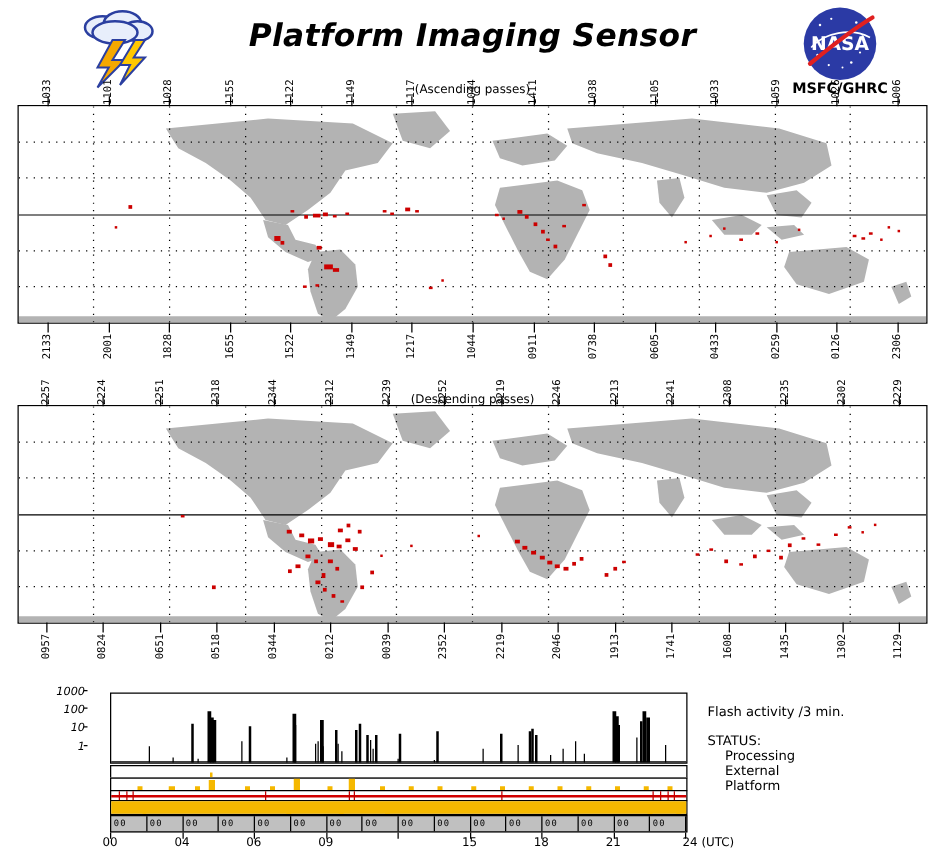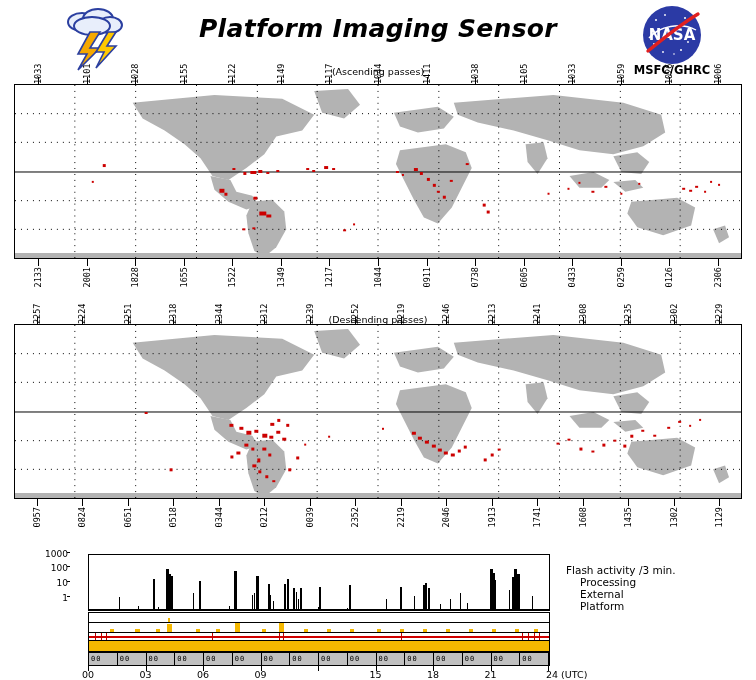--- a/index.html
+++ b/index.html
@@ -43,21 +43,21 @@
         font-size:8.5px;color:#000;white-space:nowrap;
         writing-mode:vertical-rl;transform:rotate(180deg);letter-spacing:0px;}
   .ticks.top .tlab{bottom:0;}
   .ticks.bot .tlab{top:0;}
   .tmark{position:absolute;width:1px;background:#000;}
 
   
   .tspanel{position:absolute;left:0;top:550px;width:756px;height:130px;}
   .plotbox{position:absolute;left:88px;top:4px;width:462px;height:57px;
            border:1px solid #000;box-sizing:border-box;background:#fff;}
-  .yax{position:absolute;left:34px;top:0px;width:36px;height:62px;}
+  .yax{position:absolute;left:34px;top:0px;width:36px;height:62px;font-style:italic;}
   .ylab{position:absolute;right:2px;font-size:9px;color:#000;text-align:right;
         font-family:"DejaVu Sans",sans-serif;line-height:9px;}
   .ytick{position:absolute;left:0;width:3px;height:1px;background:#000;}
   .bars{position:absolute;left:0;bottom:0;width:100%;height:100%;}
   .bar{position:absolute;bottom:0;width:1px;background:#000;}
   .bar.w2{width:2px;}
   .bar.w3{width:3px;}
 
   .statbox{position:absolute;left:88px;width:462px;box-sizing:border-box;
            border:1px solid #000;background:#fff;}
@@ -745,30 +745,31 @@
         <div class="htick" style="left: 115px;"></div>
         <div class="htick" style="left: 172.5px;"></div>
         <div class="htick" style="left: 230px;"></div>
         <div class="htick" style="left: 287.5px;"></div>
         <div class="htick" style="left: 345px;"></div>
         <div class="htick" style="left: 402.5px;"></div>
         <div class="htick" style="left: 460px;"></div>
       </div>
     <div class="hlabels" id="hlabels">
         <div class="hlab" style="left: -6px;">00</div>
-        <div class="hlab" style="left: 51.5px;">03</div>
+        <div class="hlab" style="left: 51.5px;">04</div>
         <div class="hlab" style="left: 109px;">06</div>
         <div class="hlab" style="left: 166.5px;">09</div>
         <div class="hlab" style="left: 220px; margin-top: 16px;">12</div>
         <div class="hlab" style="left: 281.5px;">15</div>
         <div class="hlab" style="left: 339px;">18</div>
         <div class="hlab" style="left: 396.5px;">21</div>
         <div class="hlab" style="left: 458px;">24 (UTC)</div>
       </div>
 
     <div class="legend">
       <div class="l1">Flash activity /3 min.</div>
+      <div class="l2">STATUS:</div>
       <div class="li">Processing</div>
       <div class="li">External</div>
       <div class="li">Platform</div>
     </div>
   </div>
 </div>
 
 </body></html>

